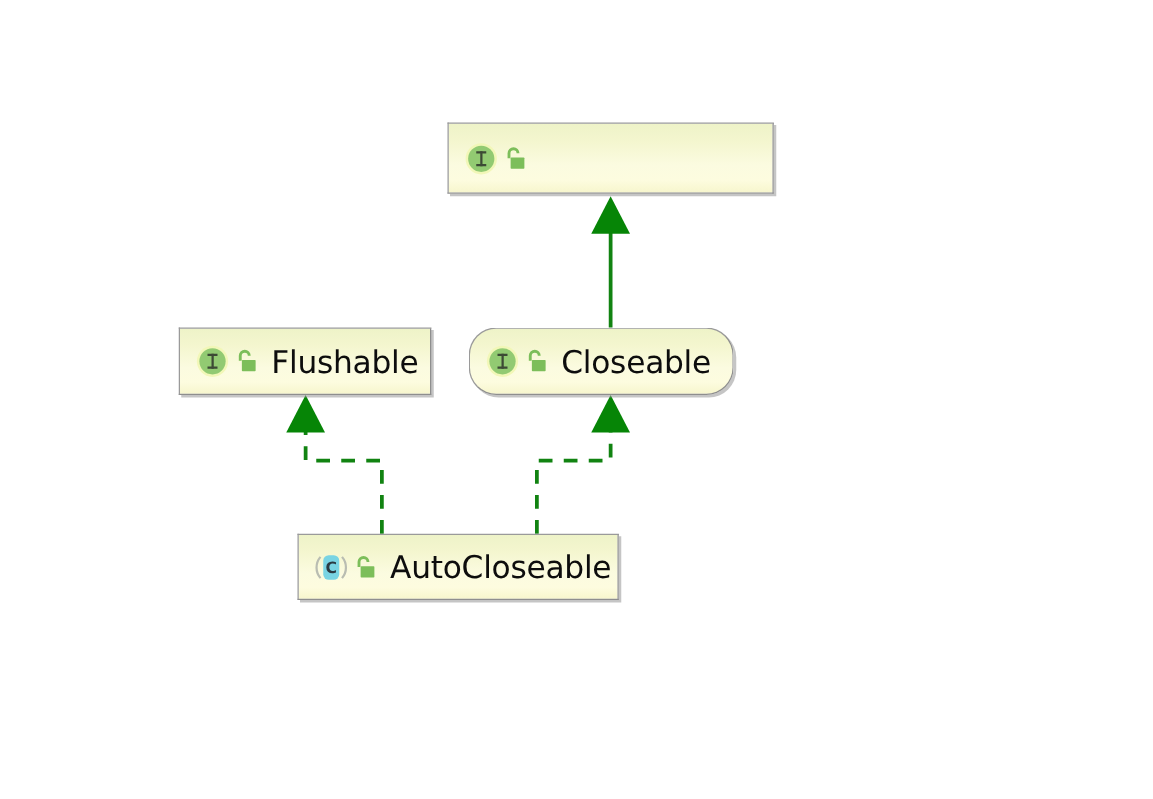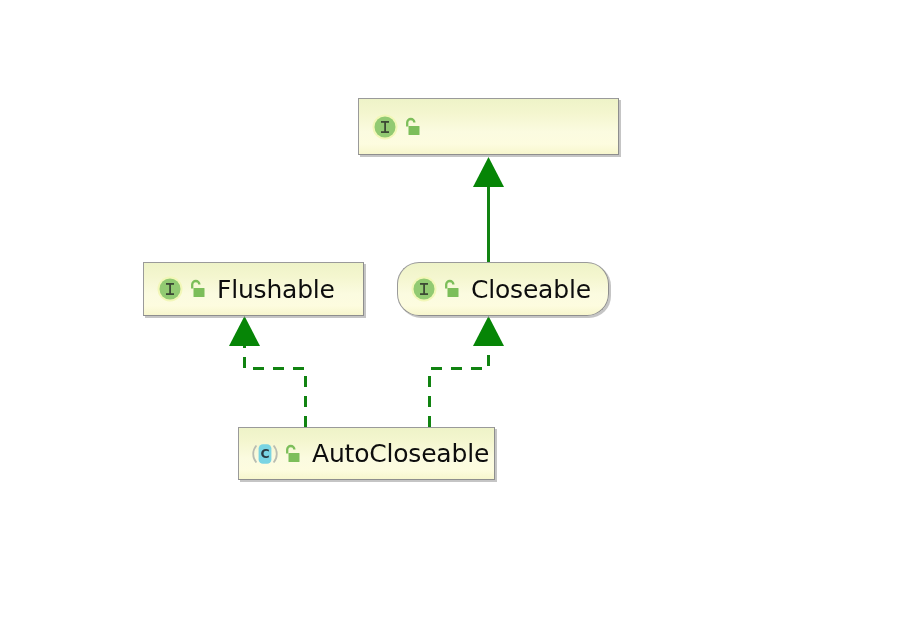--- a/index.html
+++ b/index.html
@@ -114,40 +114,40 @@
           <rect x="9" y="17.2" width="8" height="1.8"></rect>
         </g>
       </svg>
       <svg class="lock-icon" viewBox="0 0 20 22">
         <path d="M5.2 10.5 V6.6 a3.6 3.6 0 0 1 7.2 0" fill="none" stroke="#7cbe5a" stroke-width="2.3"></path>
         <rect x="6.5" y="10" width="11" height="9" rx="0.6" fill="#7cbe5a"></rect>
       </svg>
     </span>
   </div>
 
-  <div class="node" style="left:143px; top:262px; width:221px; height:54px;">
+  <div class="node" style="left:143px; top:262px; width:202px; height:54px;">
     <span class="icon-group">
       <svg class="type-icon" viewBox="0 0 26 26">
         <circle cx="13" cy="13" r="12.5" fill="#f2f7b8"></circle>
         <circle cx="13" cy="13" r="10.5" fill="#92ca72"></circle>
         <g fill="#3c4a35">
           <rect x="9" y="7" width="8" height="1.8"></rect>
           <rect x="12.2" y="7" width="1.8" height="12"></rect>
           <rect x="9" y="17.2" width="8" height="1.8"></rect>
         </g>
       </svg>
       <svg class="lock-icon" viewBox="0 0 20 22">
         <path d="M5.2 10.5 V6.6 a3.6 3.6 0 0 1 7.2 0" fill="none" stroke="#7cbe5a" stroke-width="2.3"></path>
         <rect x="6.5" y="10" width="11" height="9" rx="0.6" fill="#7cbe5a"></rect>
       </svg>
     </span>
     <span class="node-label">Flushable</span>
   </div>
 
-  <div class="node" style="left:397px; top:262px; width:212px; height:54px;border-radius:22px;">
+  <div class="node" style="left:375px; top:262px; width:212px; height:54px;border-radius:22px;">
     <span class="icon-group">
       <svg class="type-icon" viewBox="0 0 26 26">
         <circle cx="13" cy="13" r="12.5" fill="#f2f7b8"></circle>
         <circle cx="13" cy="13" r="10.5" fill="#92ca72"></circle>
         <g fill="#3c4a35">
           <rect x="9" y="7" width="8" height="1.8"></rect>
           <rect x="12.2" y="7" width="1.8" height="12"></rect>
           <rect x="9" y="17.2" width="8" height="1.8"></rect>
         </g>
       </svg>

